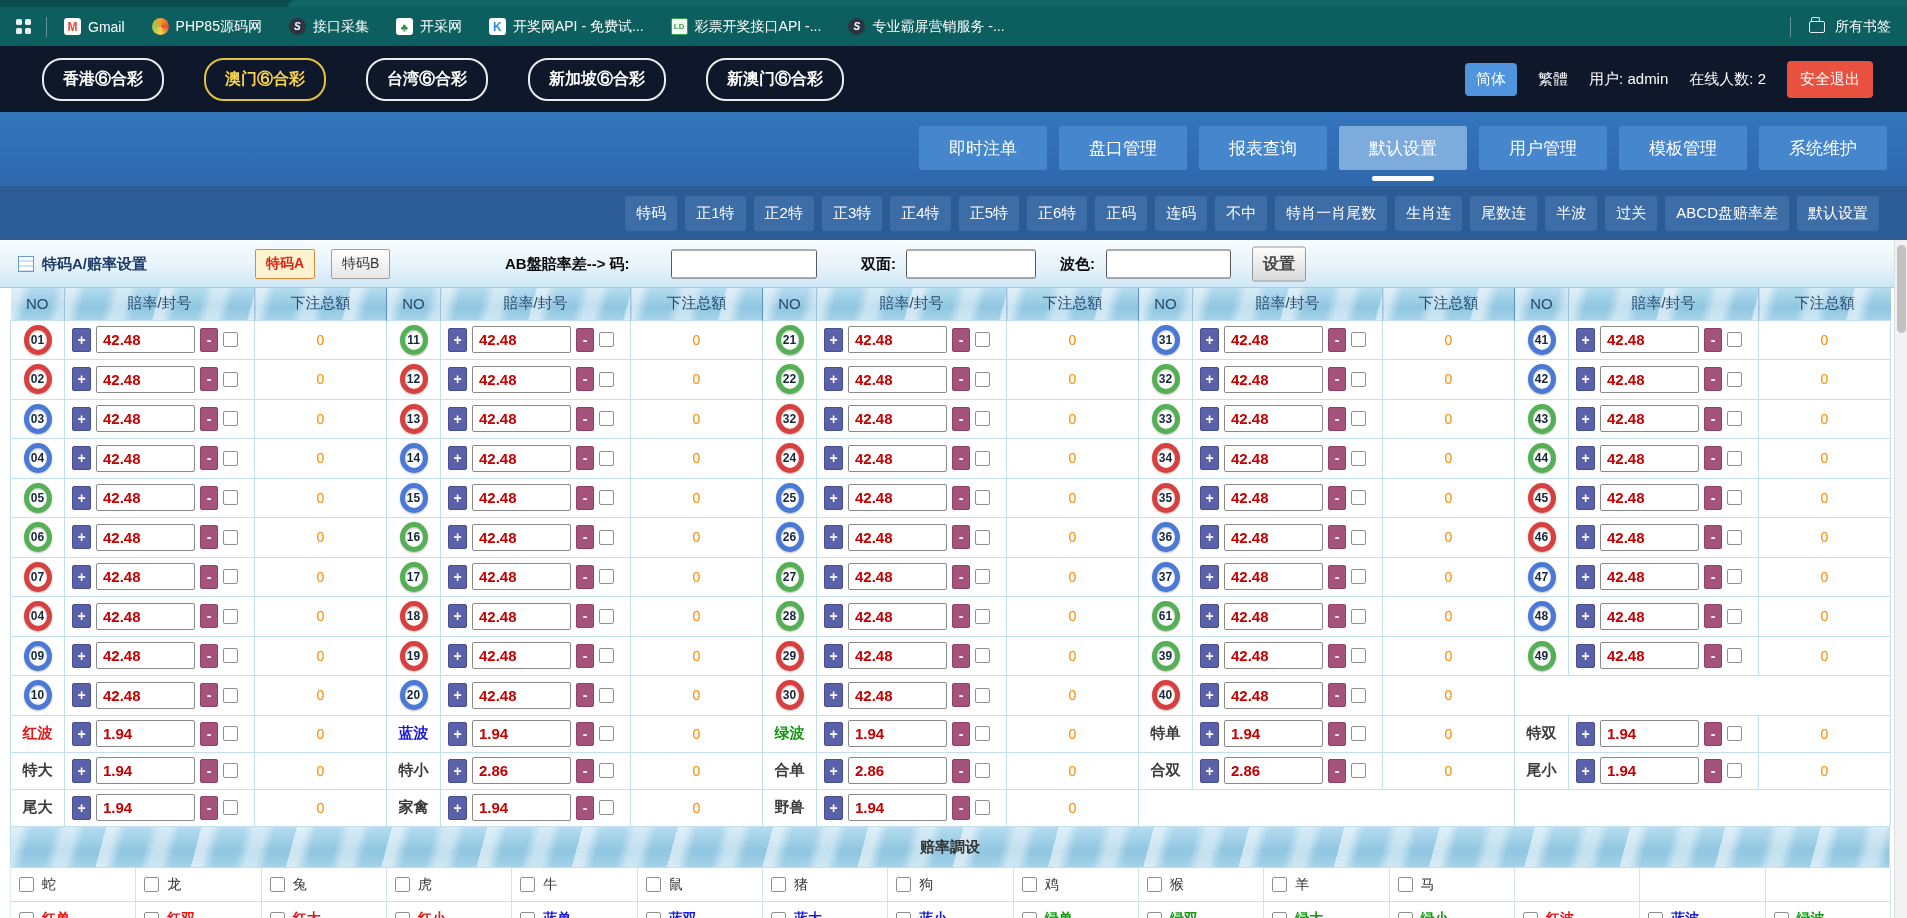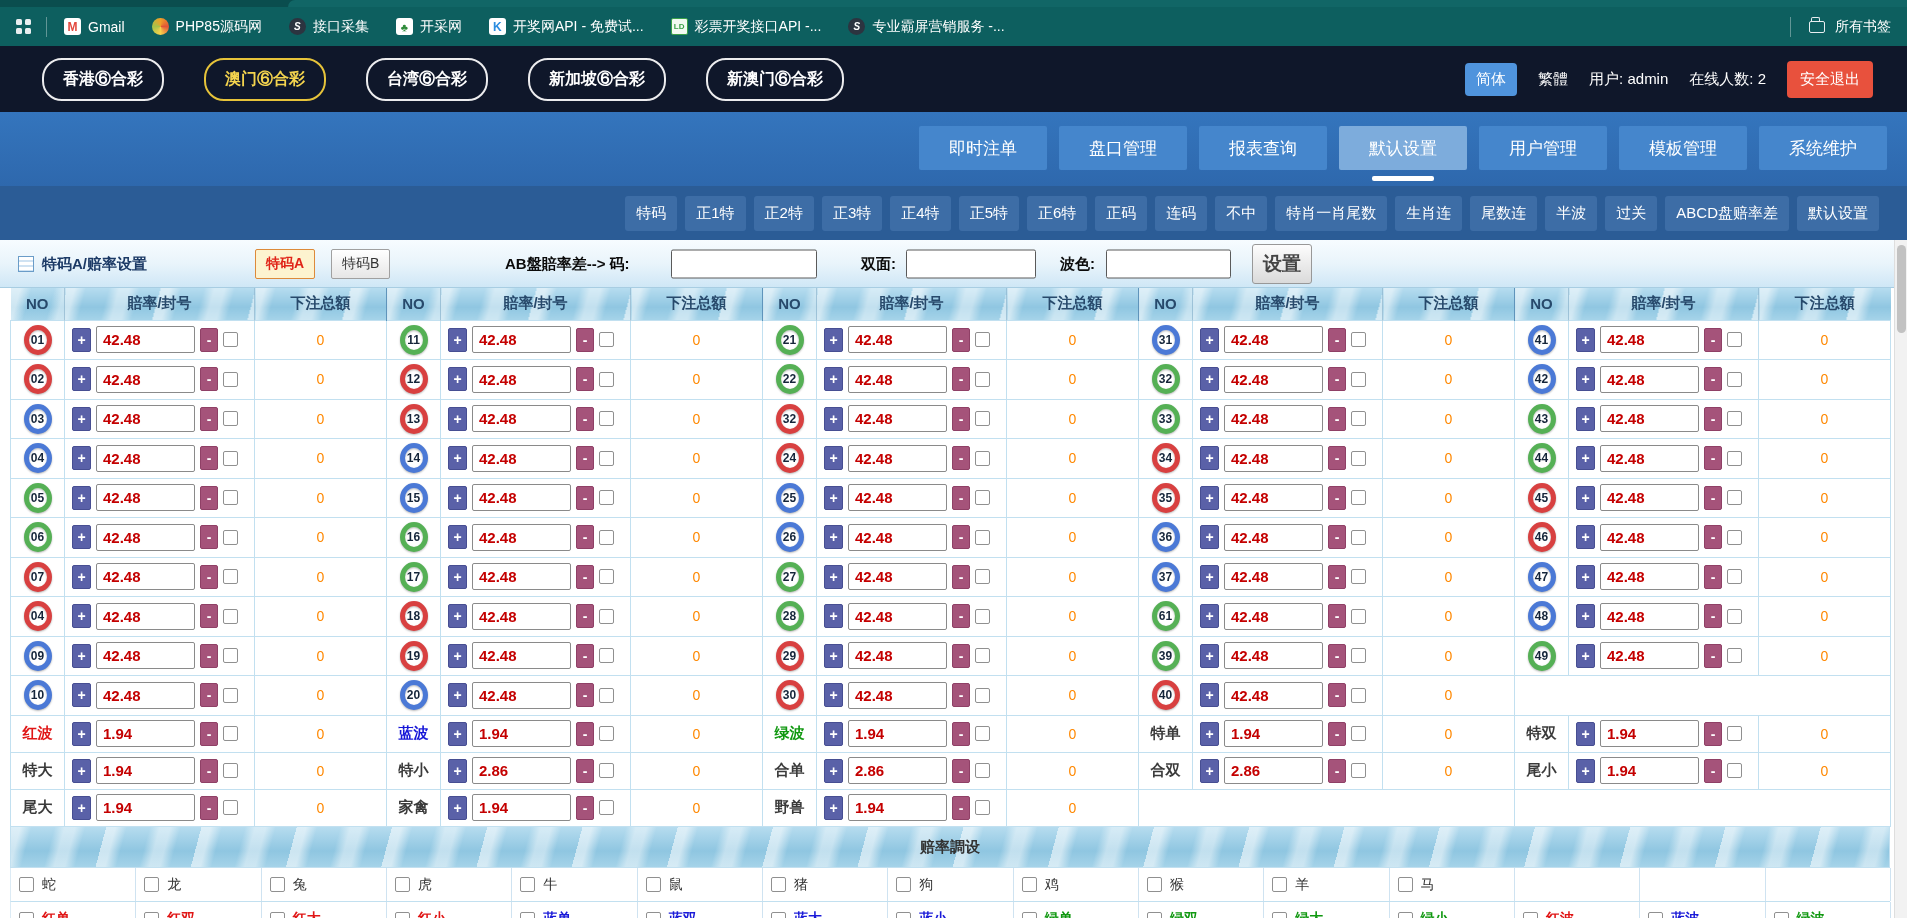--- a/index.html
+++ b/index.html
@@ -52,30 +52,30 @@
 #toolbar > * { position:absolute; top:50%; transform:translateY(-50%); }
 .tb-icon { left:18px; width:16px; height:16px; border:1px solid #6a9cc8; background:repeating-linear-gradient(180deg,#fff 0 3px,#cfe2f2 3px 5px); }
 .tb-title { left:42px; font-size:15px; font-weight:bold; color:#1c3a66; white-space:nowrap; }
 .tab-a { left:255px; background:#fdf3cf; border:1px solid #dd8a3a; color:#e02418; font-weight:bold; font-size:14px; padding:5px 10px; border-radius:2px; cursor:pointer; font-family:inherit; }
 .tab-b { left:331px; background:linear-gradient(#fff,#e6e6e6); border:1px solid #a0a0a0; color:#333; font-size:14px; padding:5px 10px; border-radius:2px; cursor:pointer; font-family:inherit; }
 .ab-label { left:505px; font-weight:bold; font-size:15px; color:#0a0a0a; white-space:nowrap; }
 .lbl-plain { font-weight:bold; font-size:15px; color:#0a0a0a; white-space:nowrap; }
 .lbl-double { left:861px; } .lbl-wave { left:1060px; }
 .tb-input { height:29px; border:1px solid #5a5a5a; border-radius:2px; background:#fff; padding:0 5px; font-size:14px; font-family:inherit; }
 .inp1 { left:671px; width:146px; } .inp2 { left:906px; width:130px; } .inp3 { left:1106px; width:125px; }
-.btn-set { left:1252px; background:linear-gradient(#fdfdfd,#dadada); border:1px solid #989898; color:#444; font-weight:bold; font-size:19px; padding:6px 10px; border-radius:3px; cursor:pointer; font-family:inherit;text-align:center; }
+.btn-set { left:1252px; background:linear-gradient(#fdfdfd,#dadada); border:1px solid #989898; color:#444; font-weight:bold; font-size:16px; padding:6px 10px; border-radius:3px; cursor:pointer; font-family:inherit;text-align:center; }
 
 
 #tablewrap { position:absolute; top:288px; left:10px; width:1880px; }
 #odds { border-collapse:collapse; table-layout:fixed; width:1880px; background:#fff; }
 #odds col.c-no { width:54px; } #odds col.c-odds { width:190px; } #odds col.c-total { width:132px; }
 .aqua { background:
   repeating-linear-gradient(105deg, rgba(255,255,255,.55) 0 9px, rgba(255,255,255,0) 20px 42px, rgba(255,255,255,.45) 52px 62px, rgba(255,255,255,0) 72px 92px),
   linear-gradient(180deg,#b6dcef 0%,#8fc6e1 60%,#a5d3e9 100%); }
-#odds th { height:32px; font-size:15px; font-weight:bold; color:#27496b; border-left:1px solid rgba(100,150,185,.45);margin-top:24px; }
+#odds th { height:32px; font-size:15px; font-weight:normal; color:#27496b; border-left:1px solid rgba(100,150,185,.45);margin-top:24px; }
 #odds th.g-start { border-left:1px solid #5f94bb; }
 #odds thead tr th:first-child { border-left:none; }
 #odds td { border:1px solid #c2e0f0; }
 tr.num-row { height:39.5px; } tr.sp-row { height:37px; }
 .no-cell { text-align:center; }
 .odds-inner { display:flex; align-items:center; padding-left:7px; }
 .total-cell { text-align:center; color:#ff8800; font-size:14px; }
 .empty-cell { background:#fff; }
 .ball { margin:0 auto; width:28px; height:30px; border-radius:50%; background:#fff; border:5px solid #ccc; color:#15253a; font-size:12px; font-weight:bold; display:flex; align-items:center; justify-content:center; box-shadow:inset 0 1px 2px rgba(0,0,0,.28), 0 1px 2px rgba(0,0,0,.28); }
 .ball.red { border-color:#d84040; } .ball.blue { border-color:#4b79d6; } .ball.green { border-color:#55b055; }

